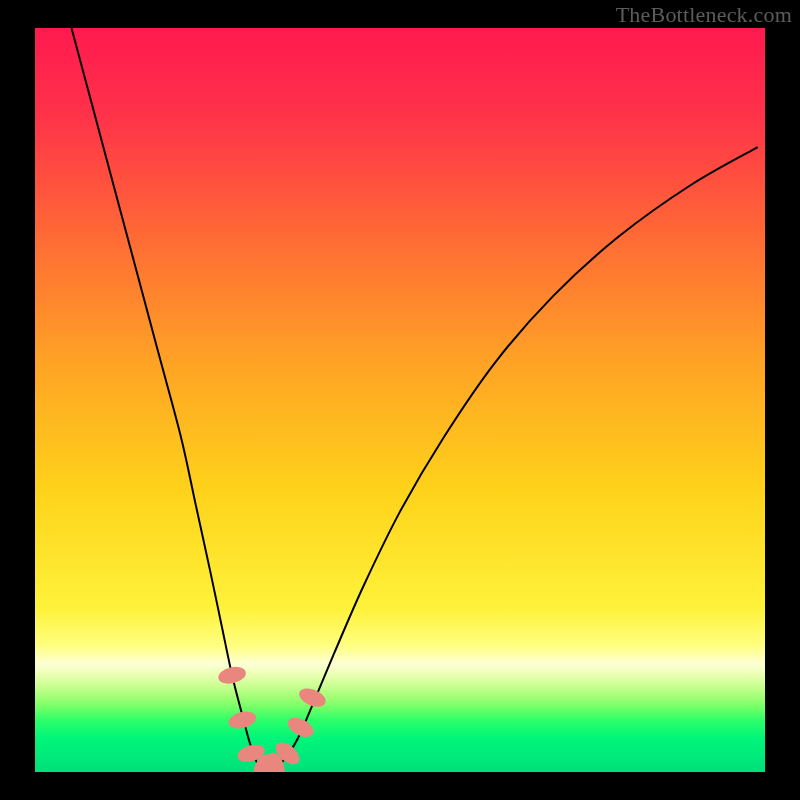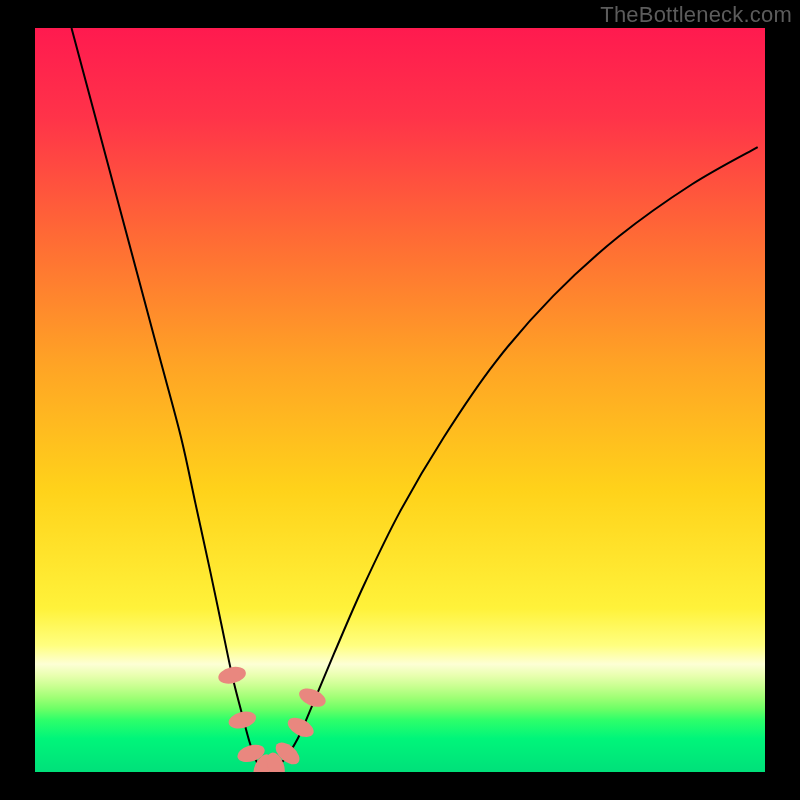--- a/index.html
+++ b/index.html
@@ -21,20 +21,21 @@
   }
   .watermark {
     position: absolute;
     top: 2px;
     right: 8px;
     color: #5c5c5c;
     font-size: 22px;
     font-weight: 400;
     letter-spacing: 0.2px;
     z-index: 50;
+    font-family: Liberation Serif, serif;
   }
   .plot-area {
     position: absolute;
     left: 35px;
     top: 28px;
     width: 730px;
     height: 744px;
     overflow: hidden;
   }
   .gradient-bg {

